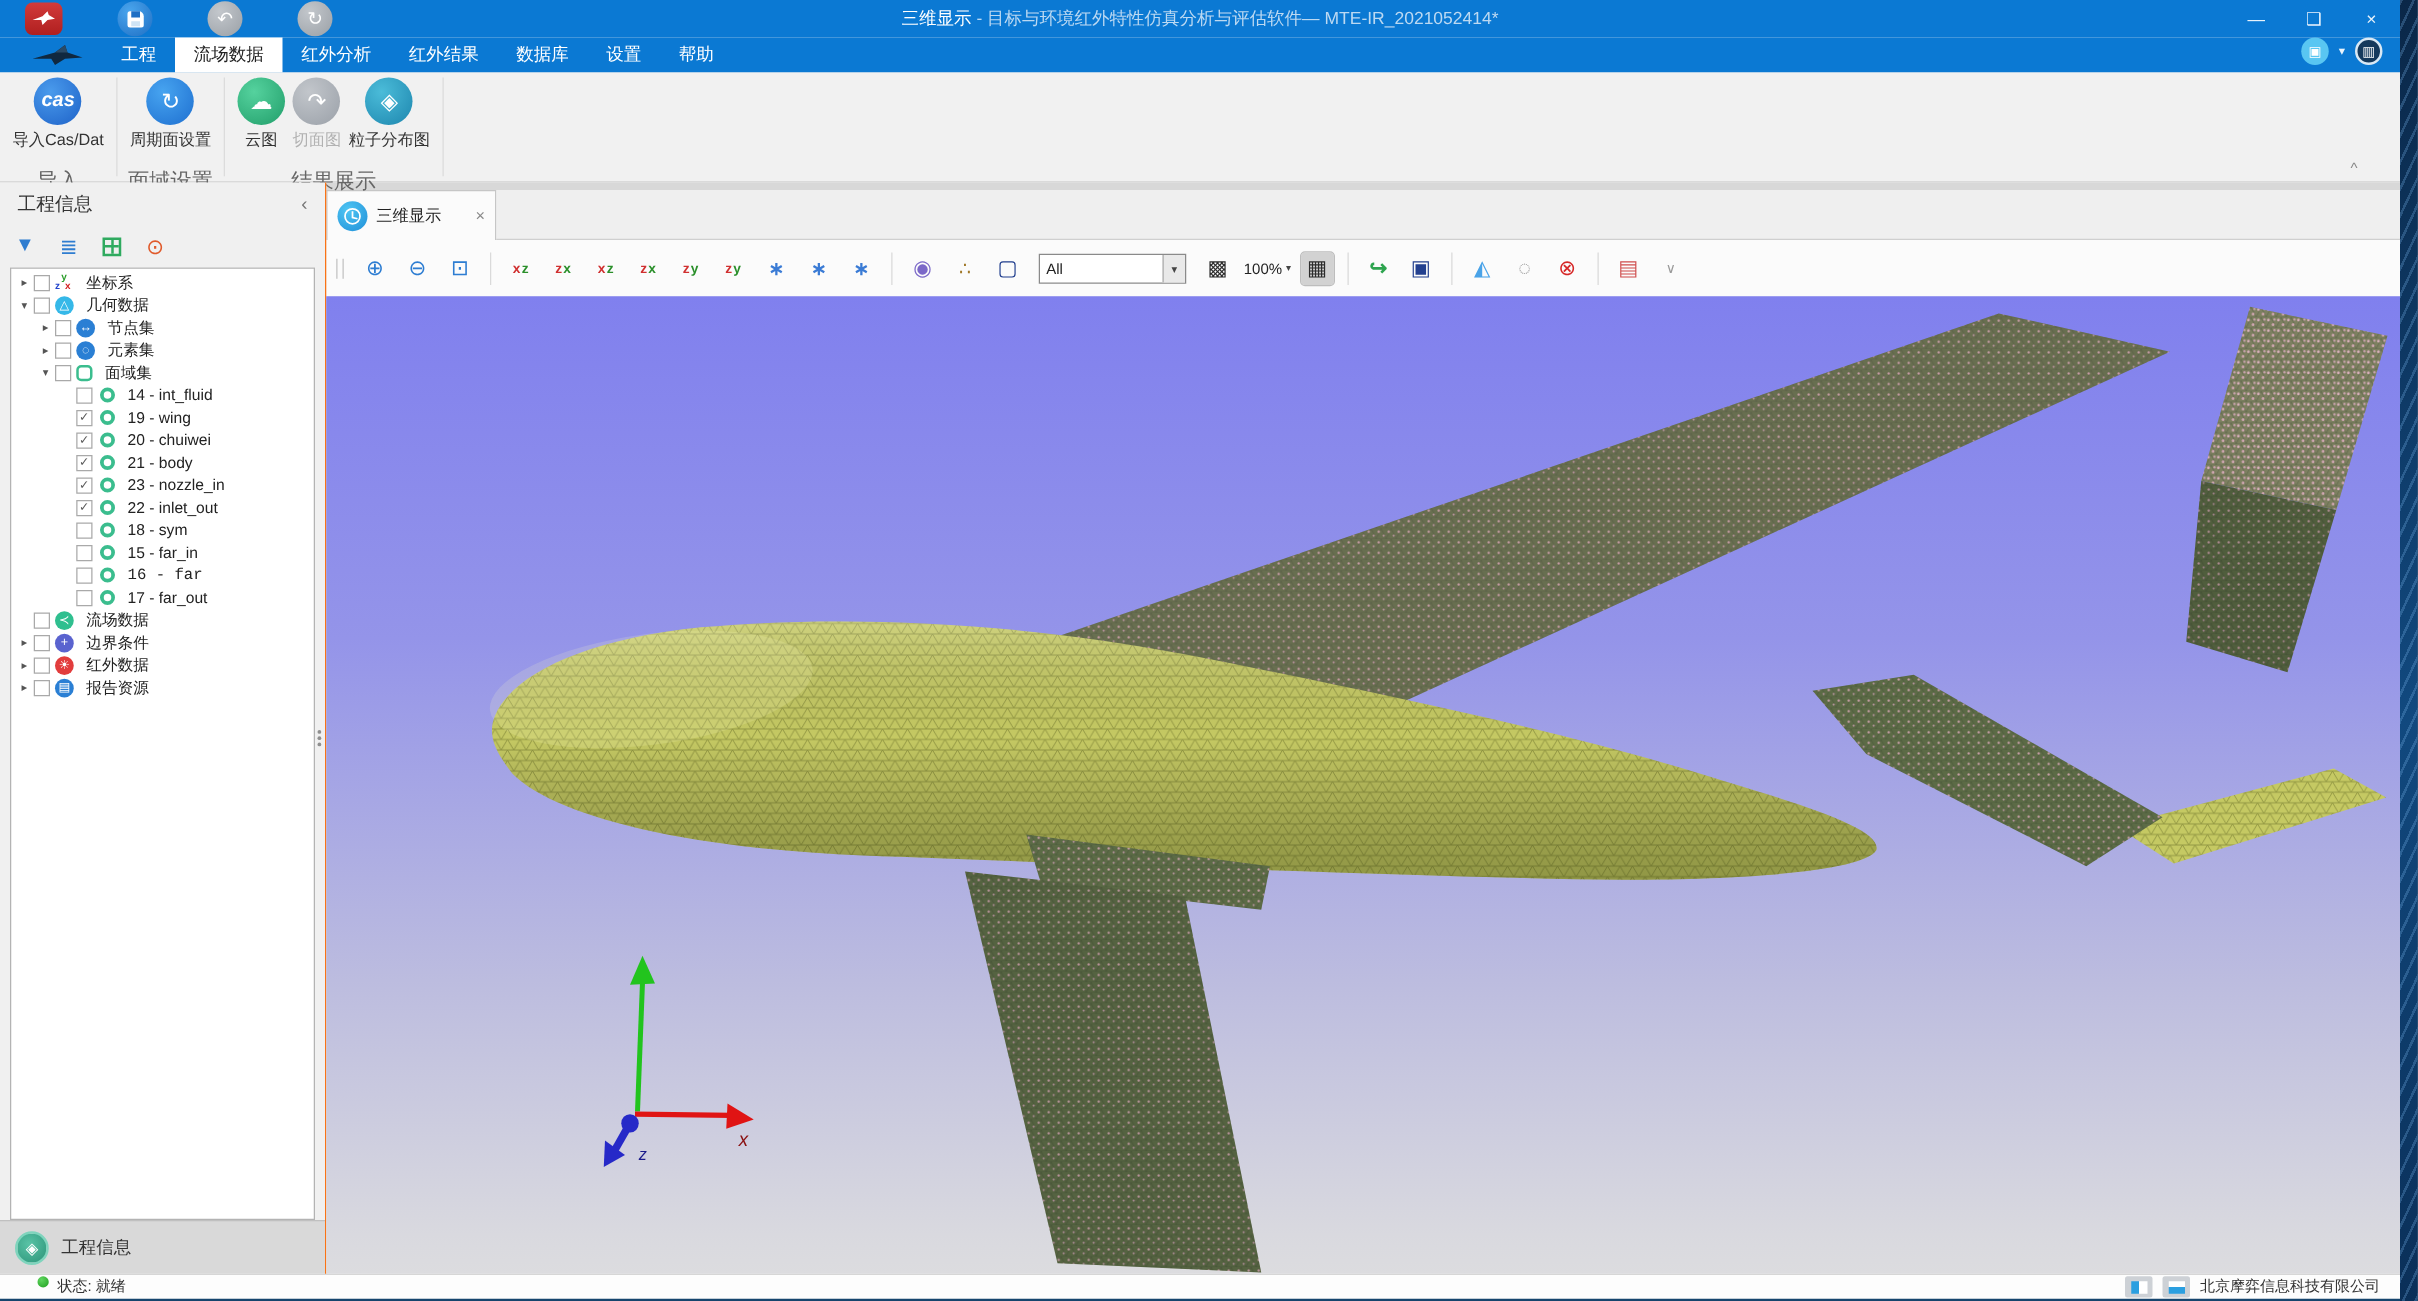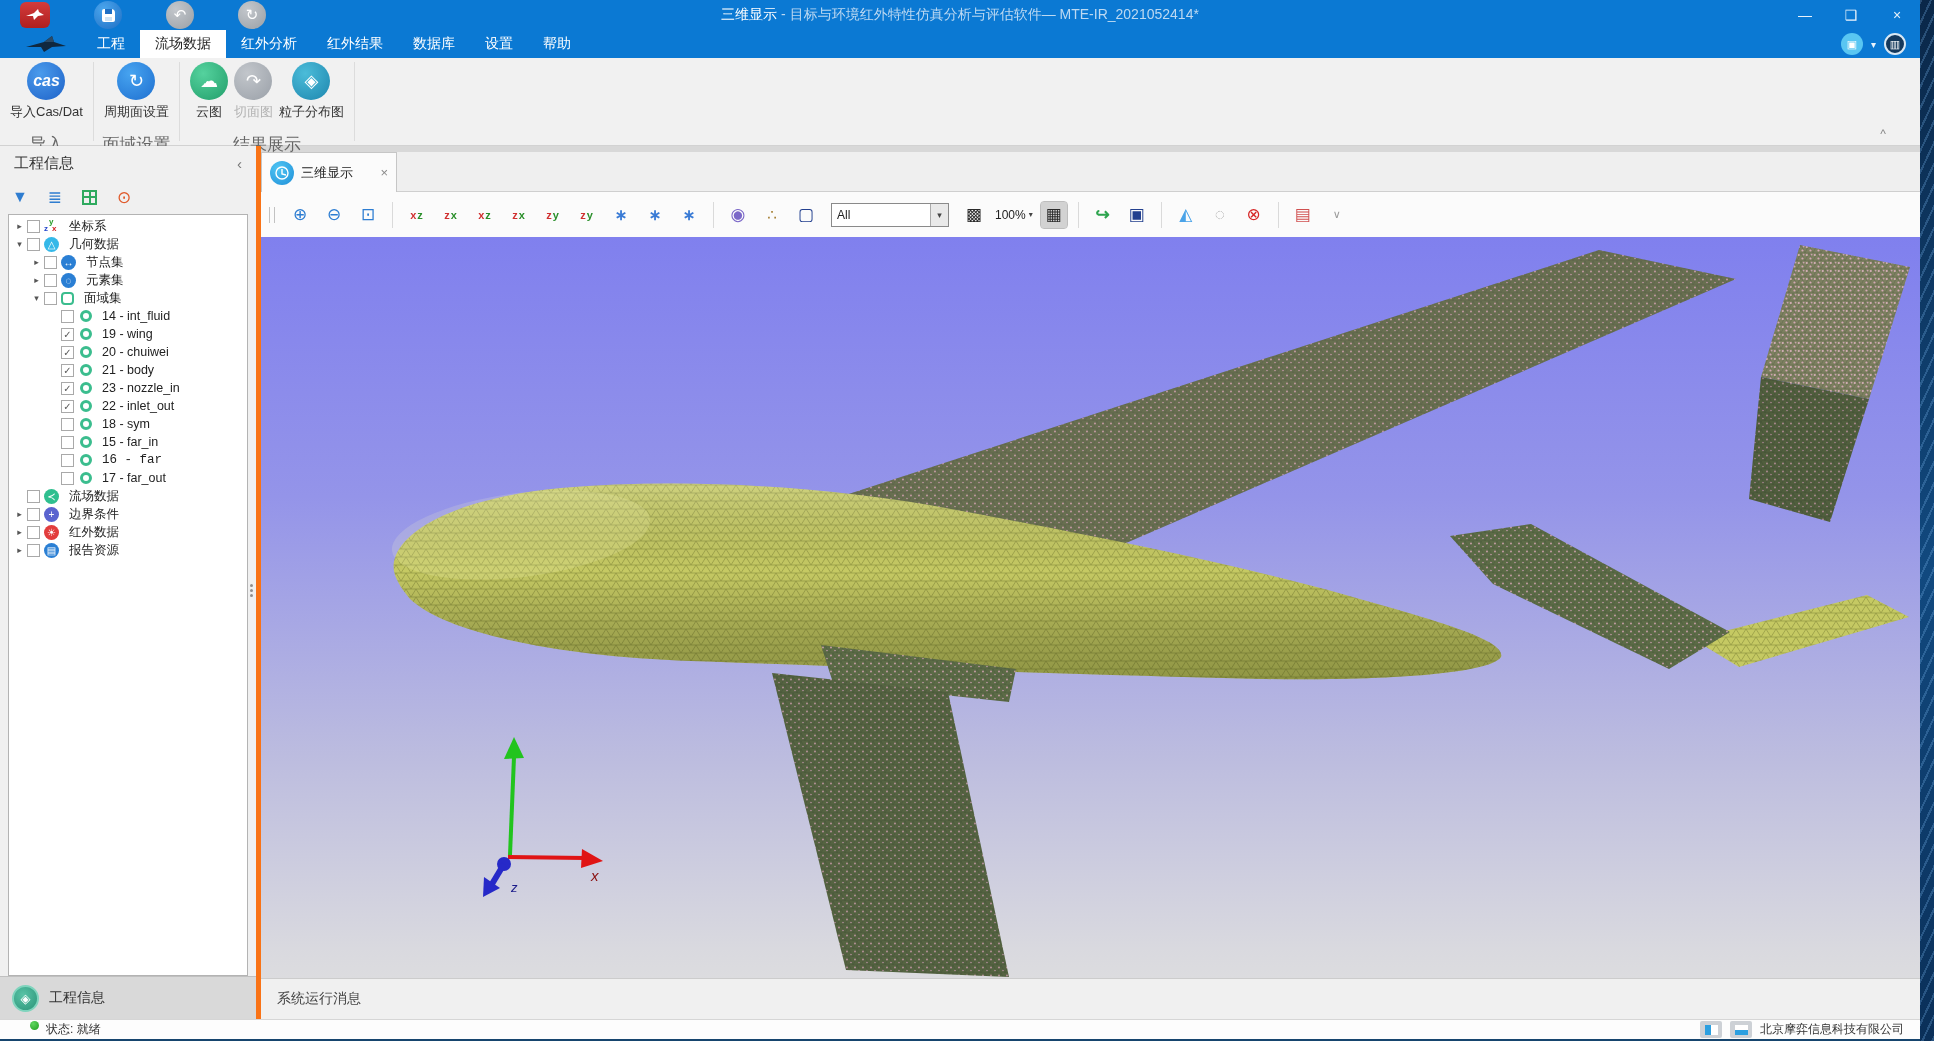--- a/index.html
+++ b/index.html
@@ -19,21 +19,21 @@
   .qbtn.gray{background:radial-gradient(circle at 35% 30%,#c3c7cc,#9aa0a6);}
   .floppy{width:13px;height:13px;background:#fff;border-radius:2px 4px 2px 2px;position:relative;}
   .floppy:after{content:"";position:absolute;left:3px;top:0;width:7px;height:5px;background:#1f6fc4;}
   .floppy:before{content:"";position:absolute;left:3px;bottom:1px;width:7px;height:4px;background:#cfe4f5;}
   .title-text{position:absolute;left:0;right:0;top:0;height:30px;display:flex;align-items:center;justify-content:center;font-size:14px;}
   .title-text .active{color:#ffffff;}
   .title-text .suffix{color:#bcd9f2;margin-left:4px;}
   .win-controls{position:absolute;right:0;top:0;height:30px;display:flex;}
   .wbtn{width:46px;height:30px;display:flex;align-items:center;justify-content:center;color:#e8f2fb;font-size:14px;}
   
-  .menubar{height:28px;background:#0b79d3;display:flex;align-items:center;position:relative;flex:0 0 auto;}
+  .menubar{height:28px;background:#0b79d3;display:flex;position:relative;flex:0 0 auto;}
   .logo{margin-left:24px;width:46px;display:flex;align-items:center;}
   .menu-items{display:flex;margin-left:12px;height:28px;}
   .menu-item{padding:0 15px;display:flex;align-items:center;color:#fff;font-size:14px;height:28px;}
   .menu-item.active{background:#fff;color:#222;}
   .menu-right{position:absolute;right:14px;display:flex;align-items:center;gap:8px;}
   .mr-circle{width:22px;height:22px;border-radius:50%;display:flex;align-items:center;justify-content:center;font-size:11px;color:#fff;}
   .mr-blue{background:#59c6f2;}
   .mr-dark{background:#15395c;border:2px solid #d9e8f4;}
   .mr-caret{color:#eaf4fc;font-size:10px;}
   
@@ -44,21 +44,21 @@
   .ricon{width:38px;height:38px;border-radius:50%;display:flex;align-items:center;justify-content:center;color:#fff;font-size:18px;}
   .ricon.cas{font-size:16px;font-style:italic;font-weight:bold;}
   .rlabel{font-size:13px;color:#333;margin-top:3px;white-space:nowrap;}
   .rbtn.disabled .rlabel{color:#b2b2b2;}
   .rgroup-label{font-size:17px;color:#666;margin-top:12px;}
   .rsep{width:1px;background:#dcdcdc;margin:4px 0;}
   .ribbon-collapse{position:absolute;right:34px;bottom:4px;color:#888;font-size:12px;}
   
   .content{flex:1;display:flex;min-height:0;}
   
-  .left-panel{width:261px;background:#f0f0f0;border-right:5px solid #f97316;display:flex;flex-direction:column;position:relative;flex:0 0 auto;}
+  .left-panel{width:261px;background:#f0f0f0;border-right:1px solid #f97316;display:flex;flex-direction:column;position:relative;flex:0 0 auto;}
   .panel-header{height:34px;display:flex;align-items:center;padding:0 14px;font-size:15px;color:#333;}
   .panel-collapse{margin-left:auto;color:#777;font-size:15px;}
   .panel-tools{height:34px;display:flex;align-items:center;gap:20px;padding-left:12px;}
   .pt{font-size:16px;}
   .pt.filter{color:#2f7dd0;}
   .pt.list{color:#2f7dd0;font-size:17px;}
   .icon-grid4{width:15px;height:15px;border:2px solid #2faa5f;position:relative;display:inline-block;}
   .icon-grid4:before{content:"";position:absolute;left:50%;top:0;bottom:0;width:2px;background:#2faa5f;transform:translateX(-50%);}
   .icon-grid4:after{content:"";position:absolute;top:50%;left:0;right:0;height:2px;background:#2faa5f;transform:translateY(-50%);}
   .pt.target{color:#e05a2b;font-size:17px;}
@@ -500,23 +500,20 @@
             <polygon points="342,624 321,612 320,631" fill="#e01414"></polygon>
             <text x="330" y="644" font-size="15" font-style="italic" fill="#8a1010">x</text>
             <circle cx="243" cy="627" r="7" fill="#2629c8"></circle>
             <line x1="243" y1="627" x2="231" y2="647" stroke="#2629c8" stroke-width="6"></line>
             <polygon points="222,660 223,640 239,651" fill="#2629c8"></polygon>
             <text x="250" y="655" font-size="13" font-style="italic" fill="#1a1a8a">z</text>
           </g>
         </svg>
       </div>
 
-      <div class="message-bar">
-        <span>系统运行消息</span>
-      </div>
     </div>
   </div>
 
   <div class="statusbar">
     <div class="status-left">
       <span class="status-dot"></span>
       <span>状态: 就绪</span>
     </div>
     <div class="status-right">
       <span class="chip one">

